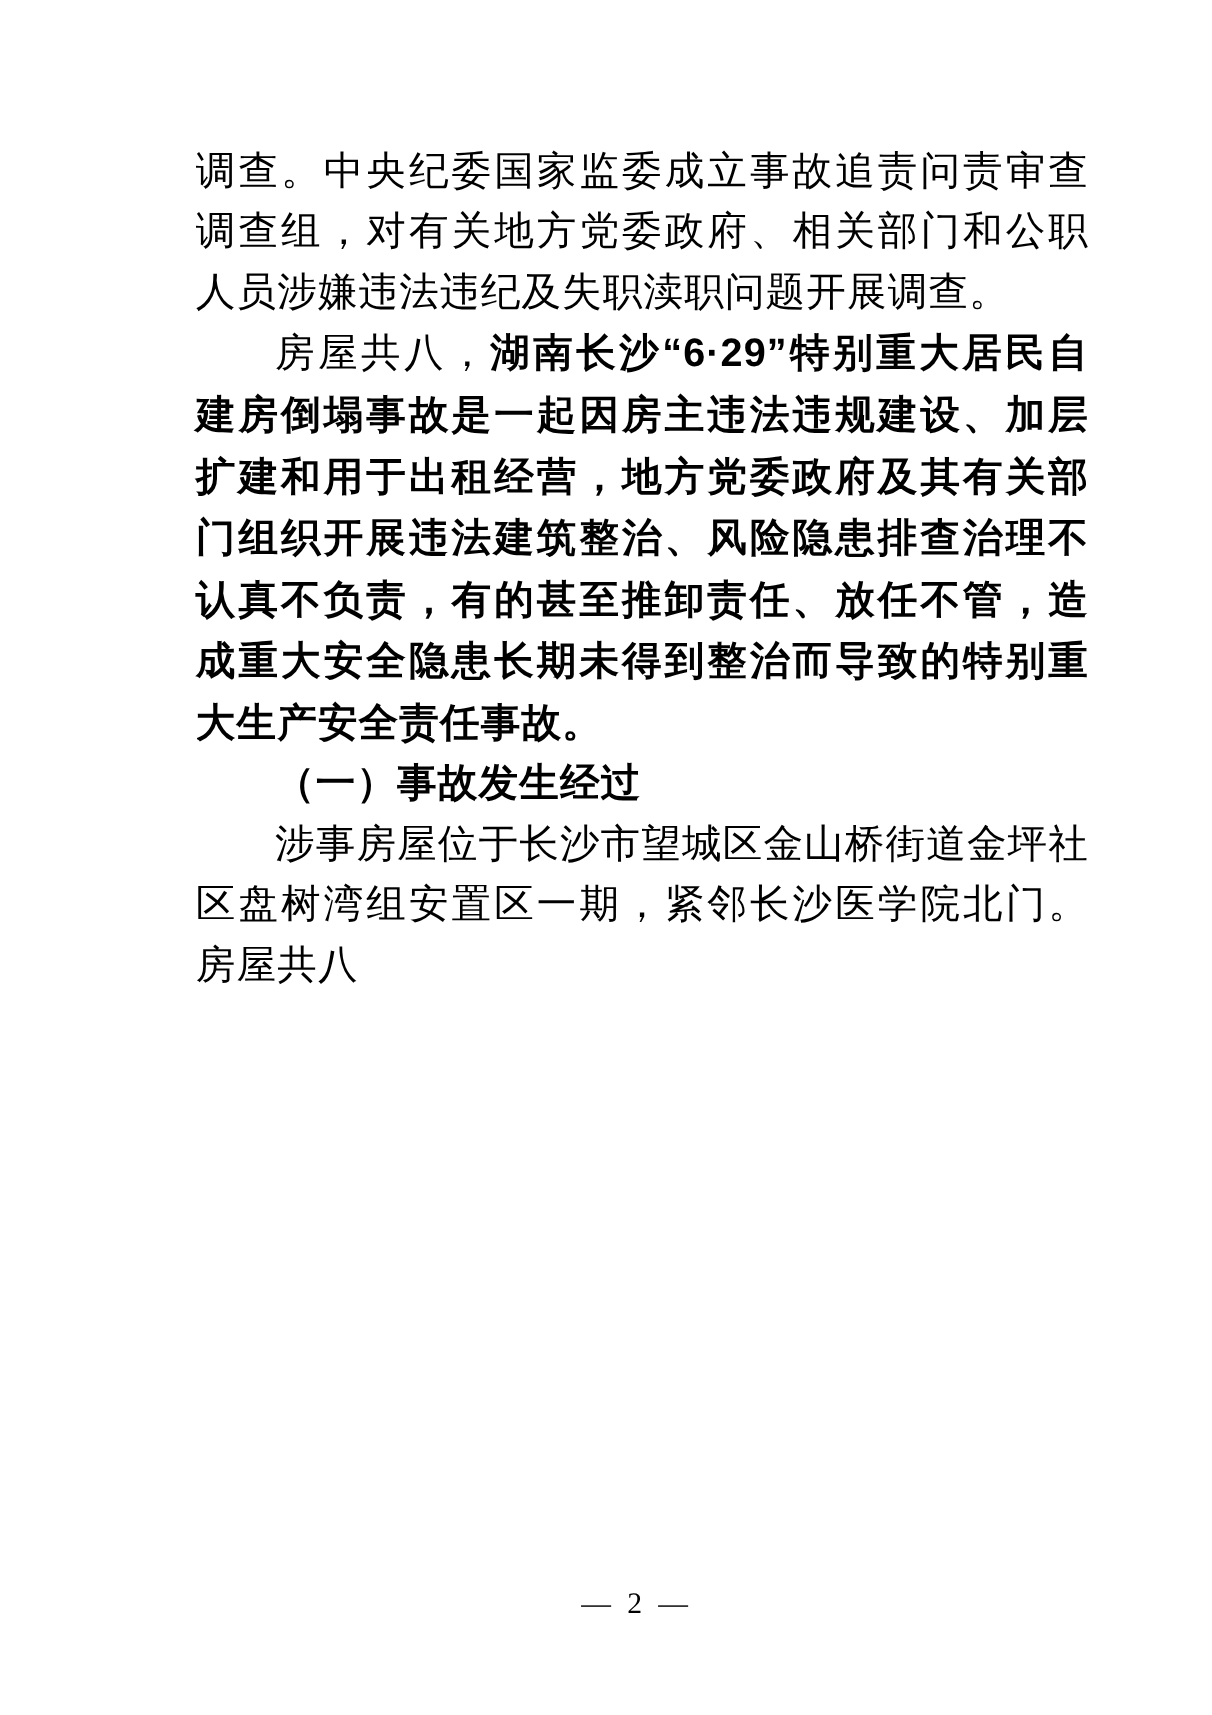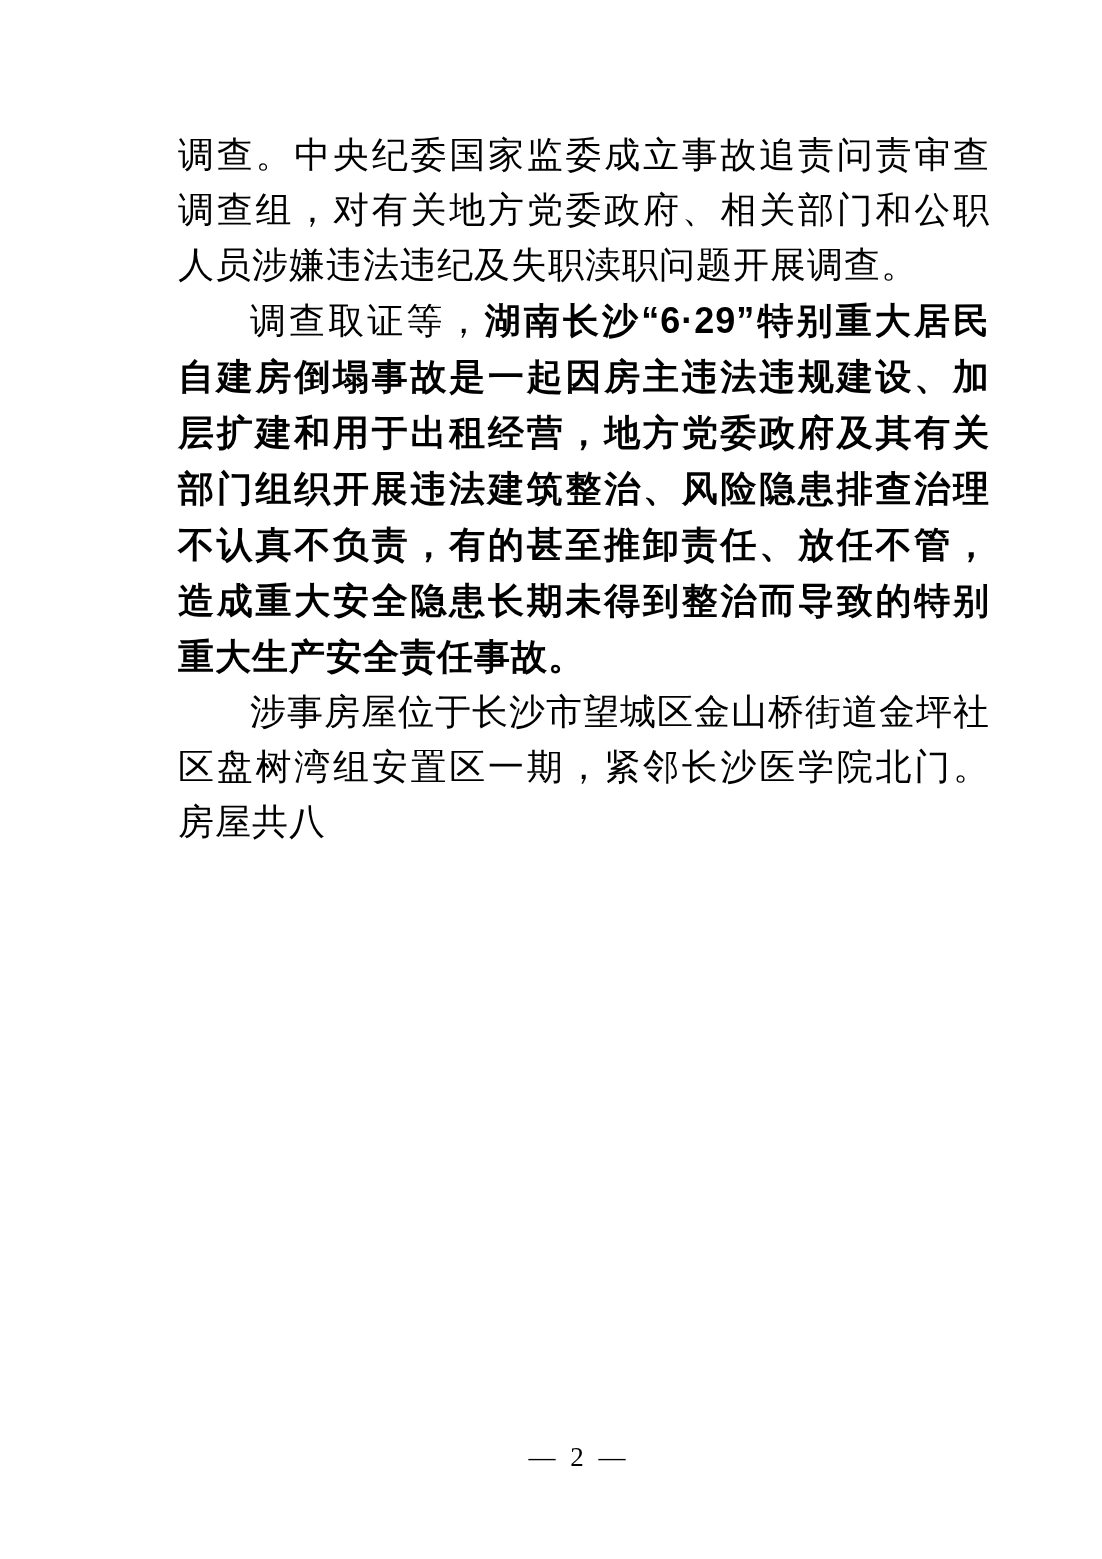--- a/index.html
+++ b/index.html
@@ -61,20 +61,21 @@
     line-height: 34px;
     letter-spacing: 4px;
   }
 </style>
 </head>
 <body>
 
 <div class="page">
   <div class="content">
     <p class="noindent">调查。中央纪委国家监委成立事故追责问责审查调查组，对有关地方党委政府、相关部门和公职人员涉嫌违法违纪及失职渎职问题开展调查。</p>
-    <p class="body"><span>调查取证等，</span><span class="bold-run">湖南长沙“6·29”特别重大居民自建房倒塌事故是一起因房主违法违规建设、加层扩建和用于出租经营，地方党委政府及其有关部门组织开展违法建筑整治、风险隐患排查治理不认真不负责，有的甚至推卸责任、放任不管，造成重大安全隐患长期未得到整治而导致的特别重大生产安全责任事故。</span></p>
+    <p class="body"><span>房屋共八，</span><span class="bold-run">湖南长沙“6·29”特别重大居民自建房倒塌事故是一起因房主违法违规建设、加层扩建和用于出租经营，地方党委政府及其有关部门组织开展违法建筑整治、风险隐患排查治理不认真不负责，有的甚至推卸责任、放任不管，造成重大安全隐患长期未得到整治而导致的特别重大生产安全责任事故。</span></p>
+    <p class="h2">（一）事故发生经过</p>
     <p class="body">涉事房屋位于长沙市望城区金山桥街道金坪社区盘树湾组安置区一期，紧邻长沙医学院北门。房屋共八</p>
   </div>
 
   <div class="footer">
     <span>— 2 —</span>
   </div>
 </div>
 
 </body></html>

